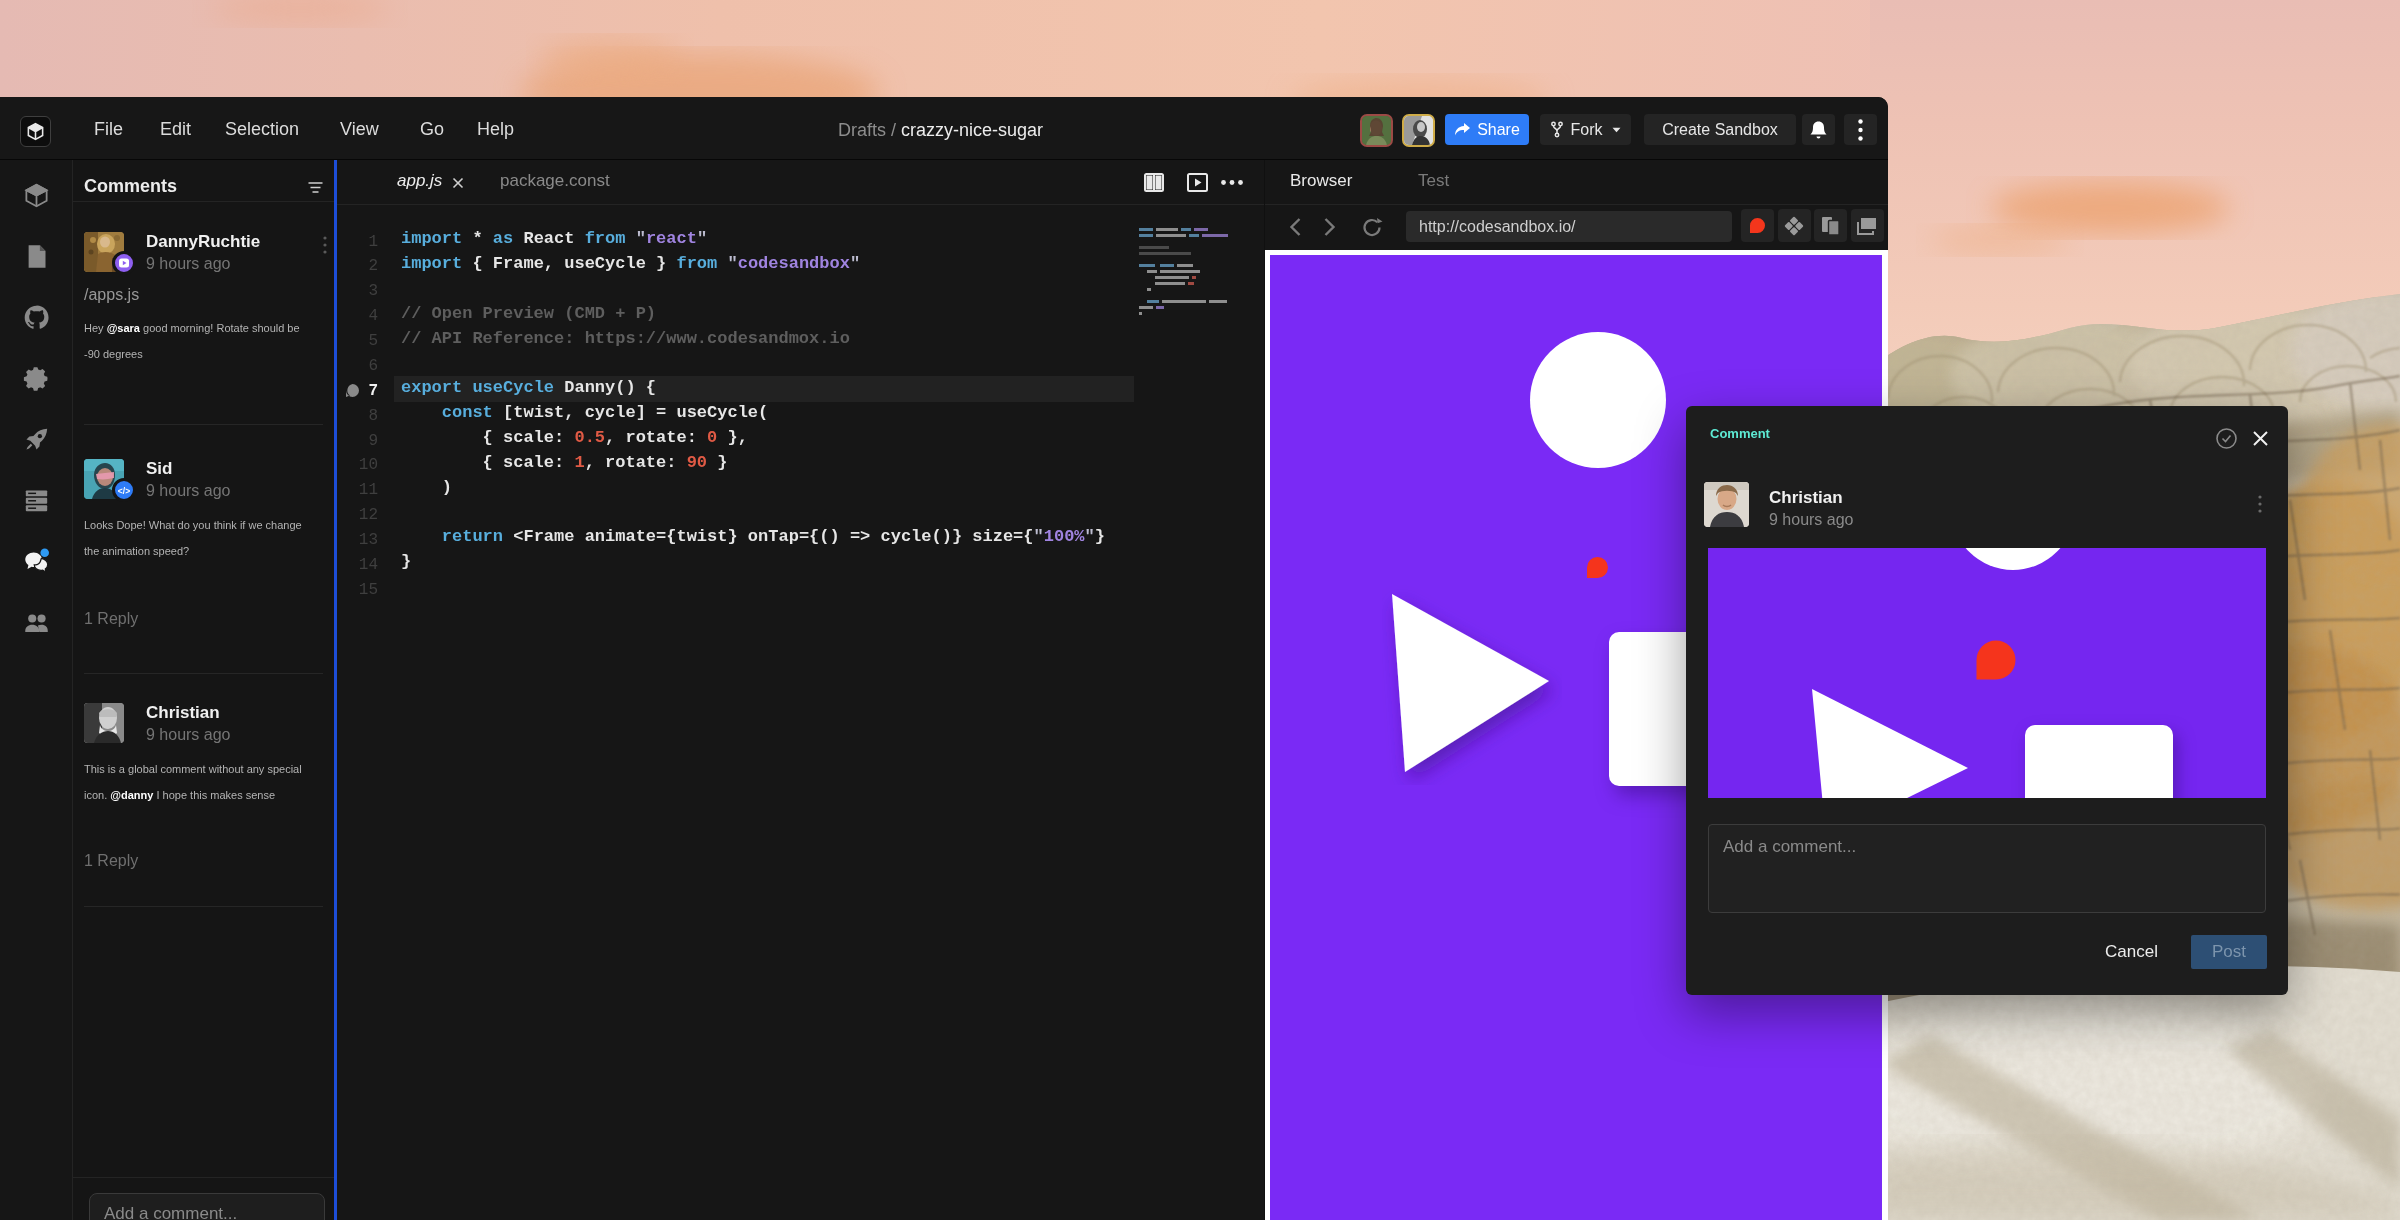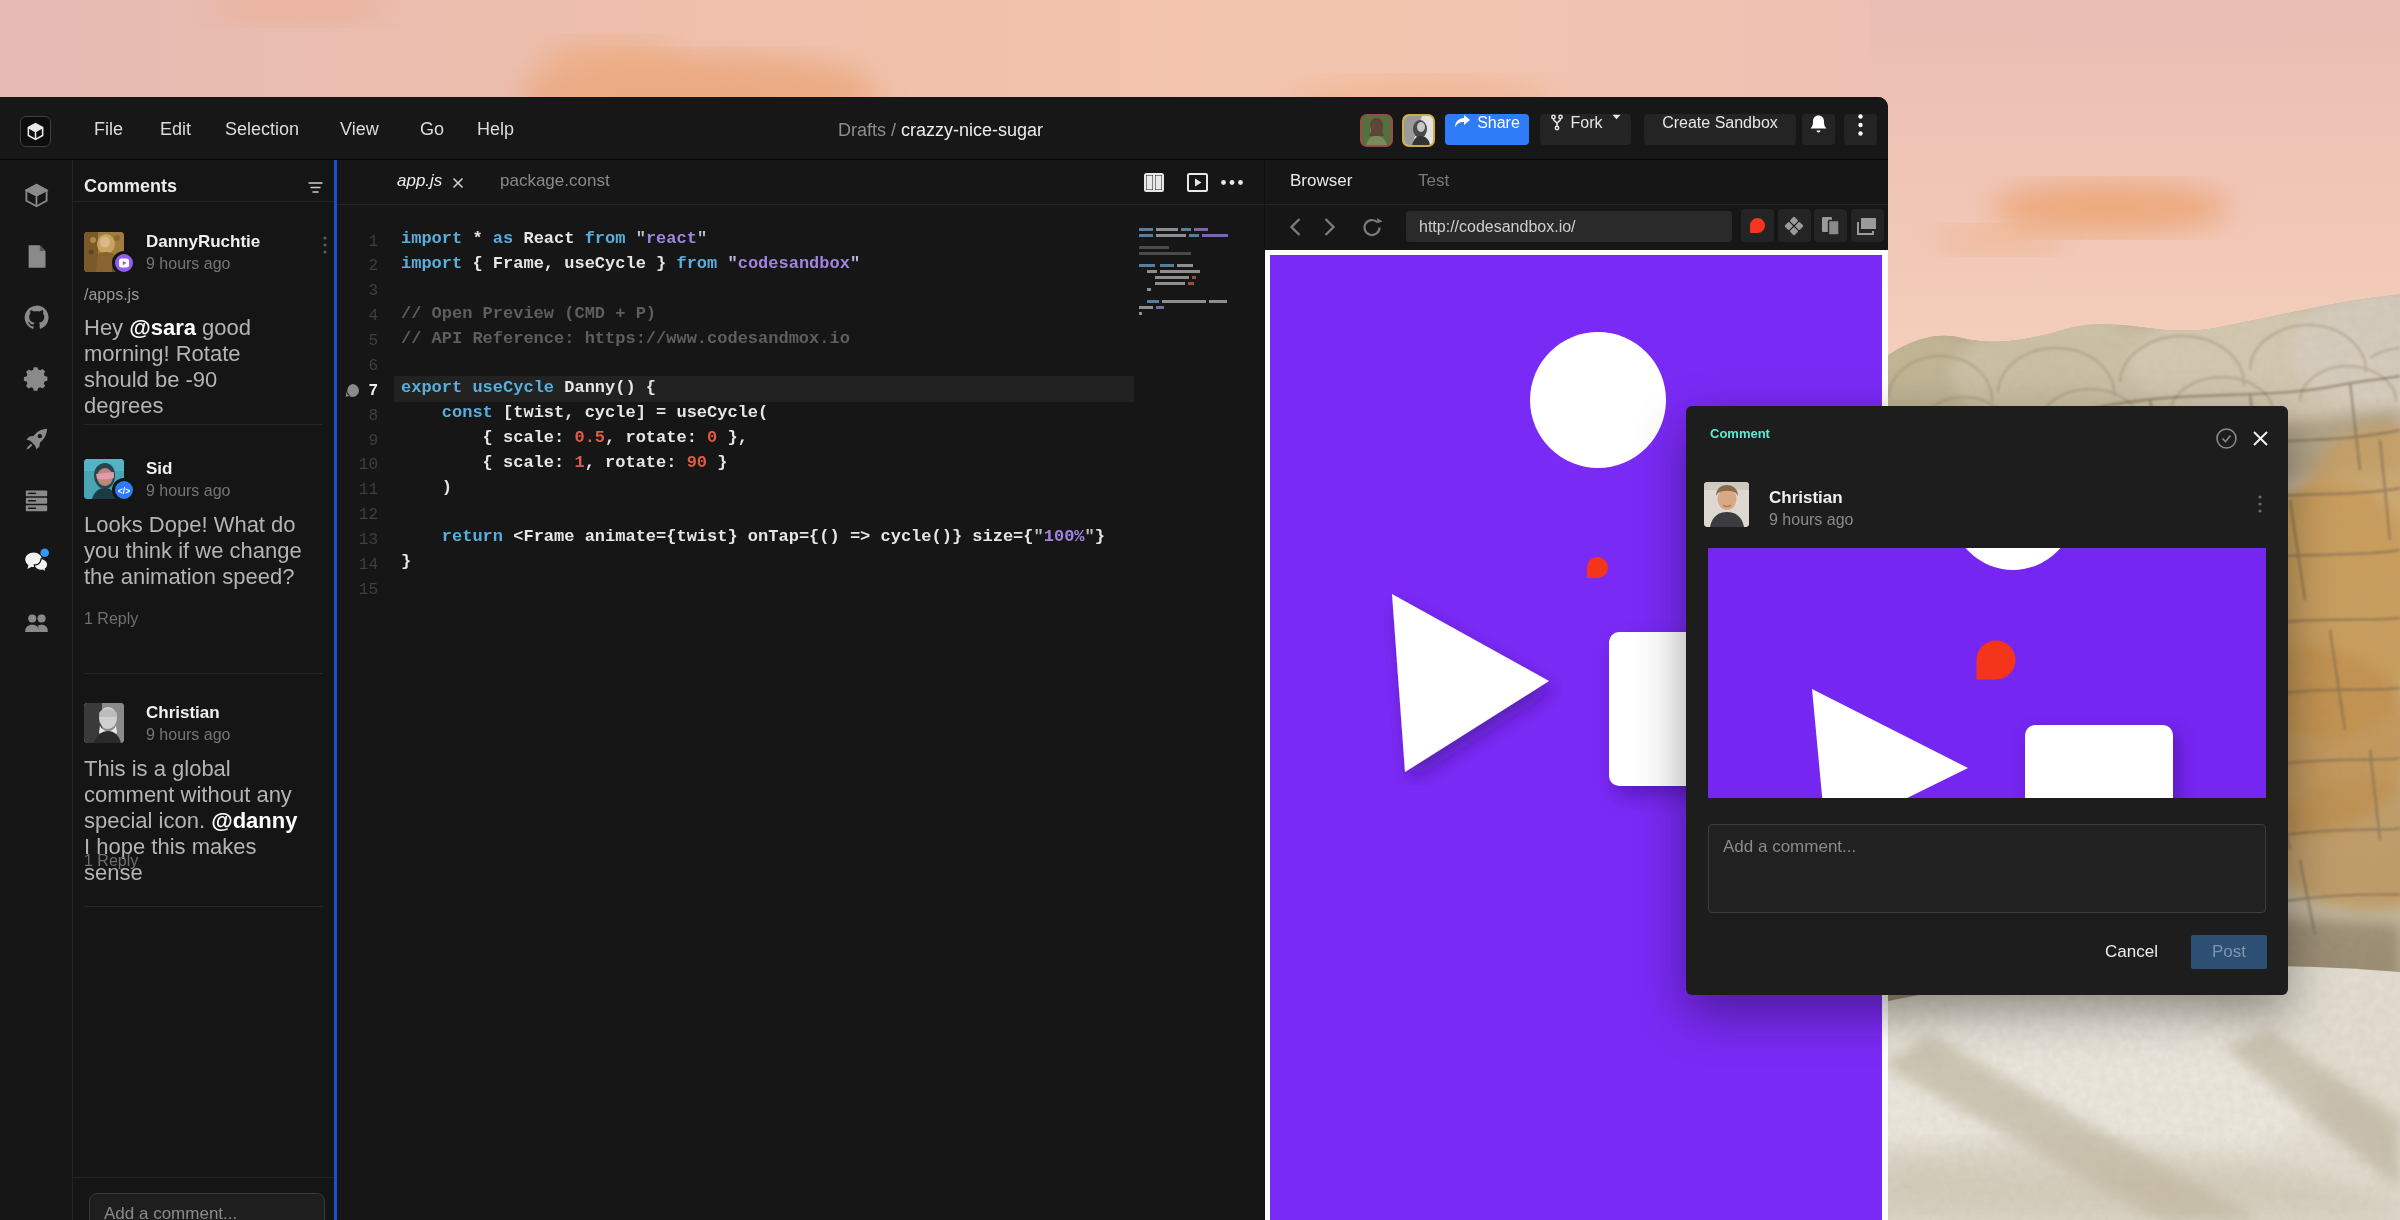--- a/index.html
+++ b/index.html
@@ -8,32 +8,32 @@
 #bg { position:absolute; left:0; top:0; width:2400px; height:1220px; }
 
 #app { position:absolute; left:0; top:97px; width:1888px; height:1123px; background:#161616; border-top-right-radius:10px; overflow:hidden; }
 
 #titlebar { position:absolute; left:0; top:0; width:100%; height:63px; background:#171717; border-bottom:1px solid #070707; }
 #logo { position:absolute; left:20px; top:19px; width:31px; height:31px; border:1px solid #3f3f3f; border-radius:6px; background:#0d0d0d; }
 .menu { position:absolute; top:22px; font-size:18px; color:#dcdcdc; }
 #ttl { position:absolute; top:23px; left:838px; font-size:18px; color:#8d8d8d; }
 #ttl b { color:#ececec; font-weight:normal; }
 .avatar { position:absolute; top:17px; width:33px; height:33px; border-radius:7px; }
-.tbtn { position:absolute; top:17px; height:31px; background:#242424; border-radius:4px; color:#e6e6e6; font-size:16px; display:flex; align-items:flex-start; justify-content:center; }
+.tbtn { position:absolute; top:17px; height:31px; background:#242424; border-radius:4px; color:#e6e6e6; font-size:16px; display:flex; align-items:center; justify-content:center; }
 
 #rail { position:absolute; left:0; top:63px; width:73px; bottom:0; background:#161616; border-right:1px solid #242424; }
 .ric { position:absolute; left:23px; width:27px; height:27px; }
 
 #cpanel { position:absolute; left:73px; top:63px; width:264px; bottom:0; background:#151515; border-right:3px solid #1d4ed8; }
 #chead { position:absolute; left:0; top:0; width:100%; height:42px; border-bottom:1px solid #242424; }
 #chead .t { position:absolute; left:11px; top:16px; font-size:18px; font-weight:bold; color:#ececec; }
 .cav { position:absolute; left:11px; width:40px; height:40px; border-radius:4px; overflow:hidden; }
 .cname { position:absolute; left:73px; font-size:17px; font-weight:bold; color:#f0f0f0; }
 .ctime { position:absolute; left:73px; font-size:16px; color:#757575; }
-.cbody { position:absolute; left:11px; width:218px; font-size:22px; line-height:26px; color:#b4b4b4; }
+.cbody { position:absolute; left:11px; width:218px; font-size:11px; line-height:26px; color:#b4b4b4; }
 .cbody b { color:#fff; }
 .creply { position:absolute; left:11px; font-size:16px; color:#6f6f6f; }
 .cdiv { position:absolute; left:11px; right:11px; height:1px; background:#262626; }
 .ckebab { position:absolute; left:250px; width:4px; }
 .badge { position:absolute; width:24px; height:24px; border-radius:50%; border:3px solid #151515; }
 
 #editor { position:absolute; left:337px; top:63px; width:927px; bottom:0; background:#161616; }
 #etabs { position:absolute; left:0; top:0; width:100%; height:45px; border-bottom:1px solid #242424; }
 #ecode { position:absolute; left:0; top:45px; right:0; bottom:0; font-family:"Liberation Mono", monospace; font-size:17px; font-weight:bold; line-height:24.86px; white-space:pre; }
 .lnum { position:absolute; left:0; width:41px; text-align:right; color:#3f3f3f; font-size:16px; font-weight:normal; }

